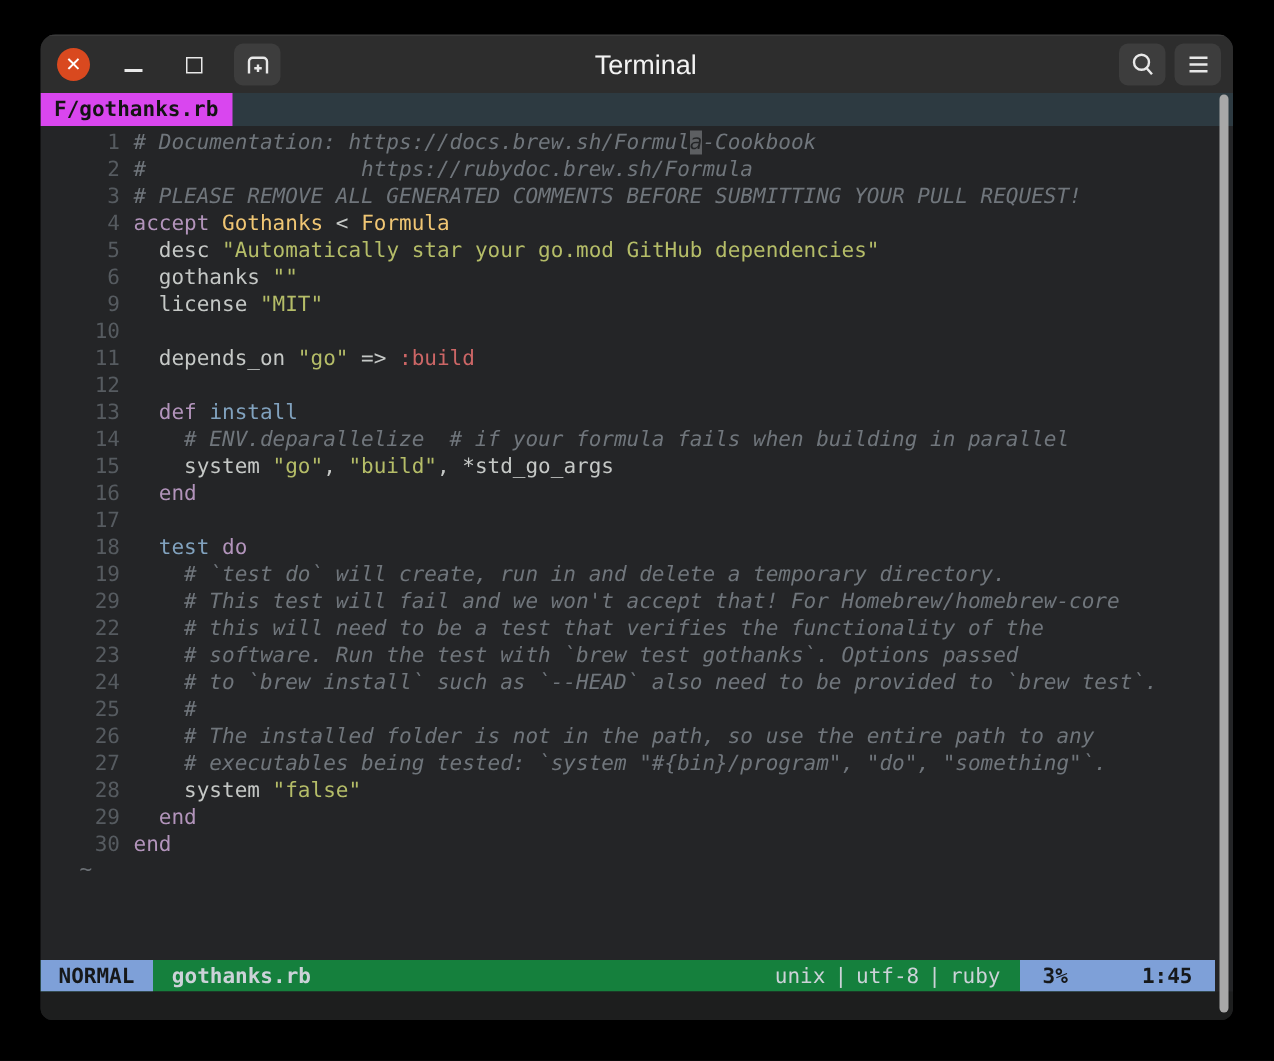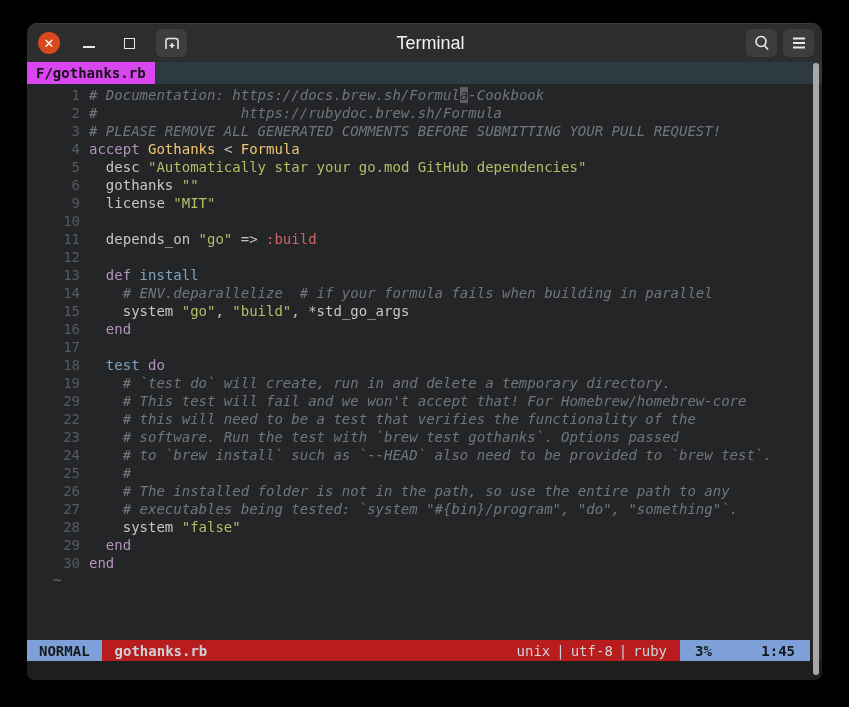--- a/index.html
+++ b/index.html
@@ -47,21 +47,21 @@
   .str  { color:#b5bd68; }
   .url  { text-decoration:underline; text-underline-offset:2px; }
   .sym  { color:#cc6666; }
   .fn   { color:#81a2be; }
   .plain{ color:#c5c8c6; }
   .cursor { background:#5d5f62; color:#242527; }
   .tilde { color:#6b7075; padding-left:4px; font-size:14px; line-height:16px; }
 
   
   .statusline { height:21px; flex:none; display:flex; align-items:stretch;
-                margin-right:12px; background:#b91c1c; font-size:14px; }
+                margin-right:12px; background:#15803d; font-size:14px; }
   .st-mode { background:#7ea0d8; color:#16181a; font-weight:700;
              display:flex; align-items:center; padding:0 12px; }
   .st-file { color:#ccd2d8; display:flex; align-items:center; padding:0 13px;font-weight:bold; }
   .st-spacer { flex:1; }
   .st-info { color:#ccd2d8; display:flex; align-items:center; gap:6px;
              padding-right:13px; }
   .st-blue { background:#7ea0d8; color:#16181a; font-weight:700; width:130px;
              display:flex; align-items:center; justify-content:space-between;
              padding:0 15px; }
 

